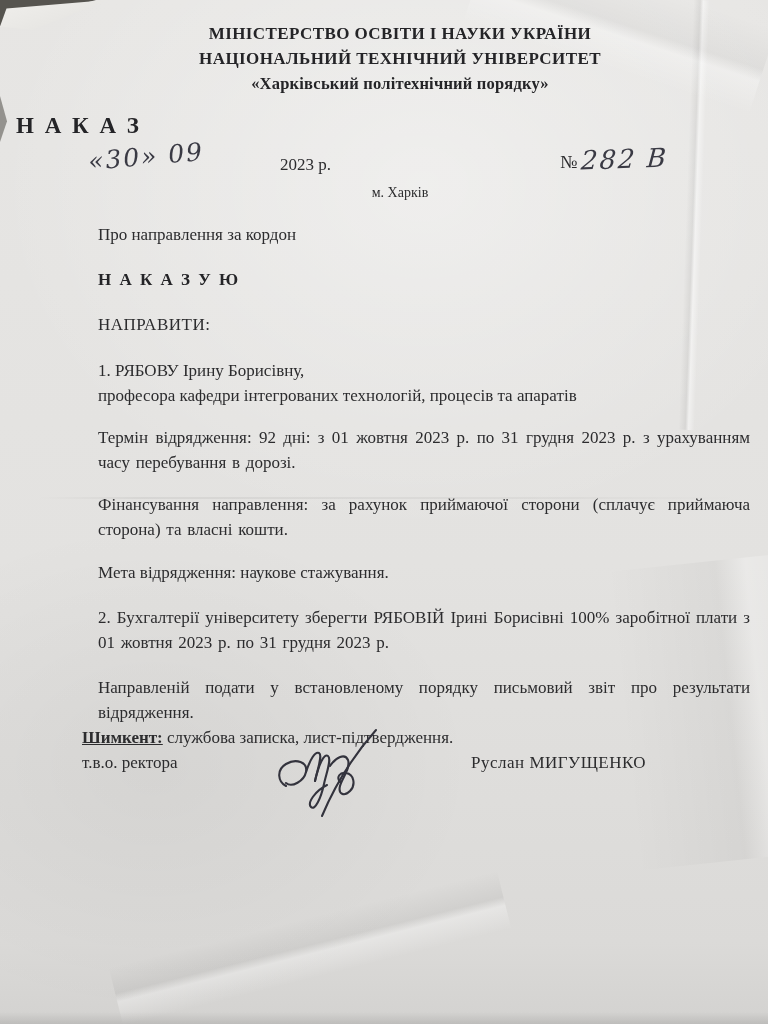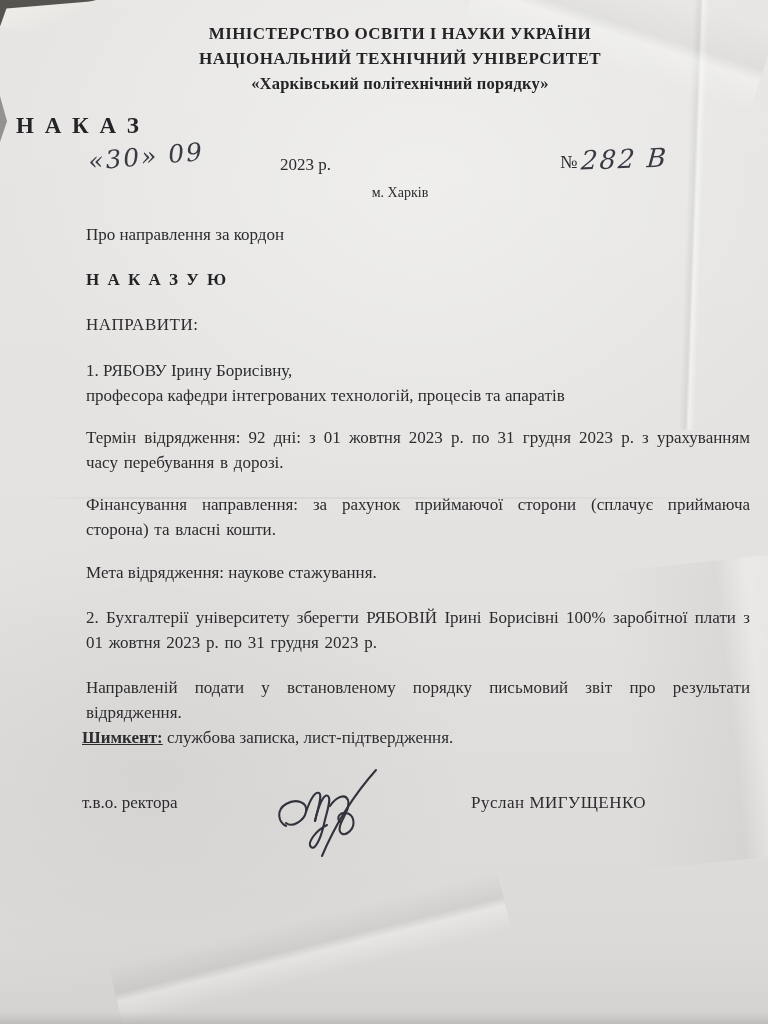--- a/index.html
+++ b/index.html
@@ -61,29 +61,29 @@
   .doc-number .no-sign{font-size:18px;}
   .hand-number{font-size:26px;transform:rotate(-2deg) skewX(-6deg);
     display:inline-block;letter-spacing:2px;margin-left:4px;}
 
   .city-line{margin-top:2px;text-align:center;font-size:14px;line-height:25px;}
 
   .body-text{padding-left:66px;padding-right:34px;font-size:17px;line-height:25px;color:#2c2c2e;}
   .subject{margin-top:17px;}
   .order-word{margin-top:41px;font-weight:bold;letter-spacing:2px;color:#242427;}
   .direct-word{margin-top:19px;letter-spacing:.5px;}
-  p.para{margin:20px 0 0 4px;}
+  p.para{margin:20px 0 0 16px;}
   p.tight{margin-top:17px;}
   p.m18{margin-top:18px;}
   .prelines{white-space:pre-line;}
   .just{text-align:justify;word-spacing:1.5px;}
   .basis-line{margin:0;}
   .basis-label{font-weight:bold;text-decoration:underline;}
 
-  .signature-row{position:relative;margin-top:40px;height:110px;}
+  .signature-row{position:relative;height:110px;}
   .sig-position{position:absolute;left:0;top:0;line-height:25px;}
   .sig-name{position:absolute;left:389px;top:0;line-height:25px;letter-spacing:.5px;}
   .sig-svg{position:absolute;left:182px;top:-34px;}
 </style>
 </head>
 <body>
 
 <div class="paper">
 
   <div class="corner-dark"></div>

